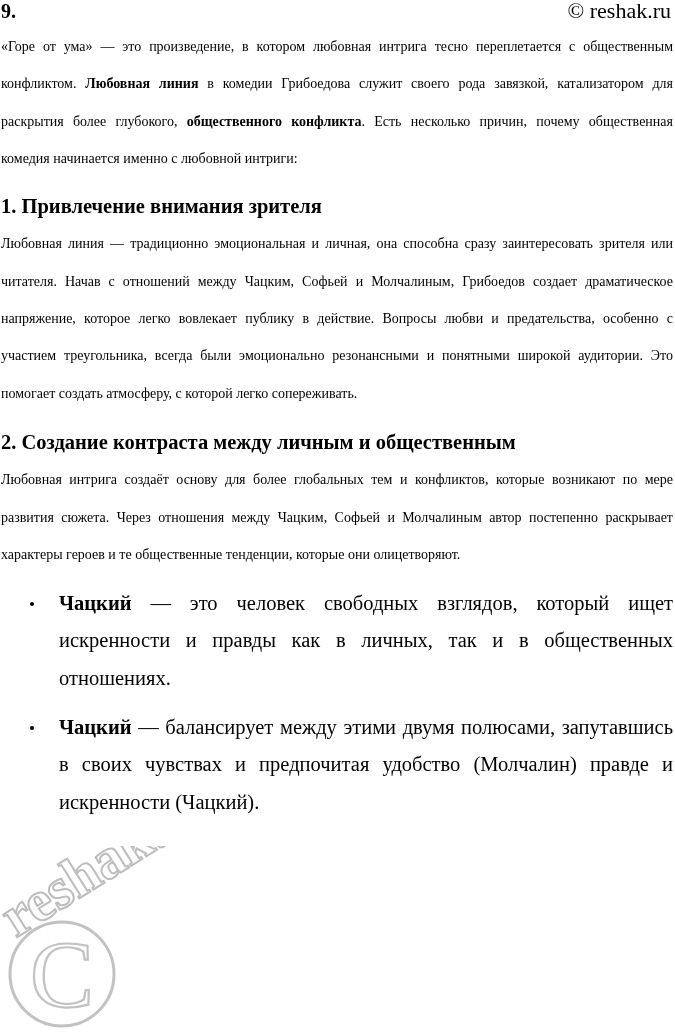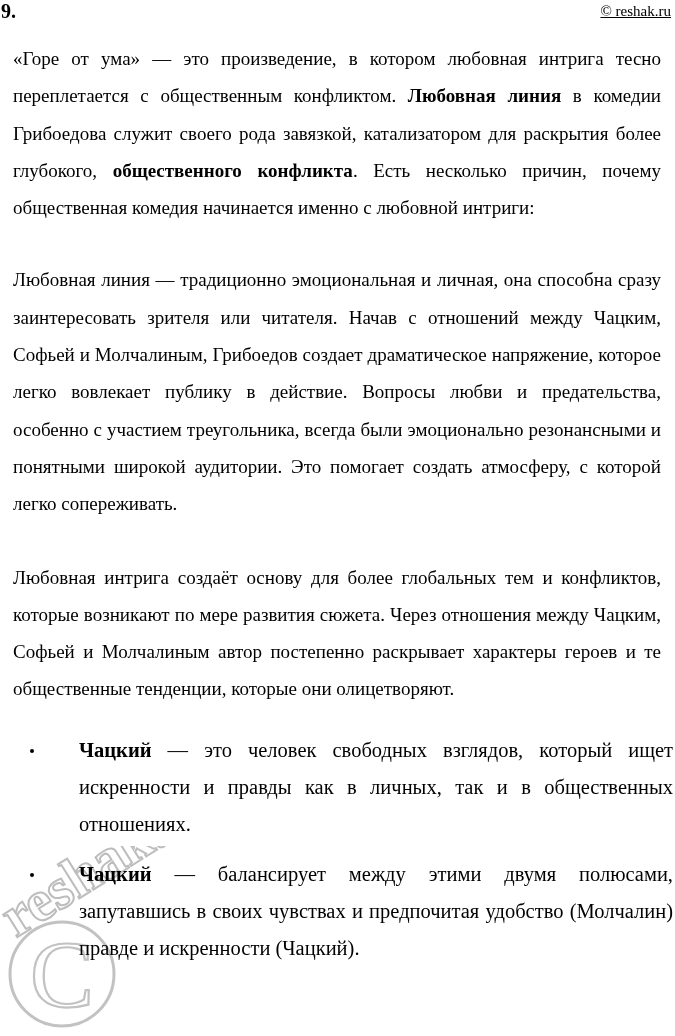--- a/index.html
+++ b/index.html
@@ -32,34 +32,33 @@
     align-items: flex-start;
     justify-content: space-between;
   }
   .task-number {
     font-size: 20px;
     font-weight: bold;
     line-height: 22px;
     letter-spacing: 0px;
   }
   .site-mark {
-    font-size: 15px;
+    font-size: 22px;
     line-height: 22px;
     white-space: nowrap;
     padding-right: 2px;
-    text-decoration: underline;
   }
 
   
   .para {
-    font-size: 19px;
+    font-size: 14px;
     line-height: 37.3px;
     text-align: justify;
     text-justify: inter-word;
-    margin: 12px;
+    margin: 0;
     position: relative;
     z-index: 2;
   }
 
   .heading {
     font-size: 20.5px;
     font-weight: bold;
     line-height: 37.3px;
     margin: 0;
     text-align: left;
@@ -75,21 +74,21 @@
   
   ul.bullets {
     list-style: none;
     margin: 0;
     padding: 0;
     position: relative;
     z-index: 2;
   }
   ul.bullets > li {
     position: relative;
-    padding-left: 78px;
+    padding-left: 58px;
     font-size: 20.5px;
     line-height: 37.3px;
     text-align: justify;
     text-justify: inter-word;
     margin-bottom: 12px;
   }
   ul.bullets > li:last-child { margin-bottom: 0; }
   ul.bullets > li .dot {
     position: absolute;
     left: 29px;
@@ -131,25 +130,27 @@
 
   <div class="header-row">
     <div class="task-number">9.</div>
     <div class="site-mark">© reshak.ru</div>
   </div>
 
   <p class="para"><span>«Горе от ума» — это произведение, в котором любовная интрига тесно переплетается с общественным конфликтом. </span><b>Любовная линия</b><span> в комедии Грибоедова служит своего рода завязкой, катализатором для раскрытия более глубокого, </span><b>общественного конфликта</b><span>. Есть несколько причин, почему общественная комедия начинается именно с любовной интриги:</span></p>
 
   <div class="gap-small"></div>
 
+  <h2 class="heading">1. Привлечение внимания зрителя</h2>
 
   <p class="para">Любовная линия — традиционно эмоциональная и личная, она способна сразу заинтересовать зрителя или читателя. Начав с отношений между Чацким, Софьей и Молчалиным, Грибоедов создает драматическое напряжение, которое легко вовлекает публику в действие. Вопросы любви и предательства, особенно с участием треугольника, всегда были эмоционально резонансными и понятными широкой аудитории. Это помогает создать атмосферу, с которой легко сопереживать.</p>
 
   <div class="gap-mid"></div>
 
+  <h2 class="heading">2. Создание контраста между личным и общественным</h2>
 
   <p class="para">Любовная интрига создаёт основу для более глобальных тем и конфликтов, которые возникают по мере развития сюжета. Через отношения между Чацким, Софьей и Молчалиным автор постепенно раскрывает характеры героев и те общественные тенденции, которые они олицетворяют.</p>
 
   <div class="gap-mid"></div>
 
   <ul class="bullets">
     <li>
       <span class="dot"></span><b>Чацкий</b><span> — это человек свободных взглядов, который ищет искренности и правды как в личных, так и в общественных отношениях.</span>
     </li>
     <li>

